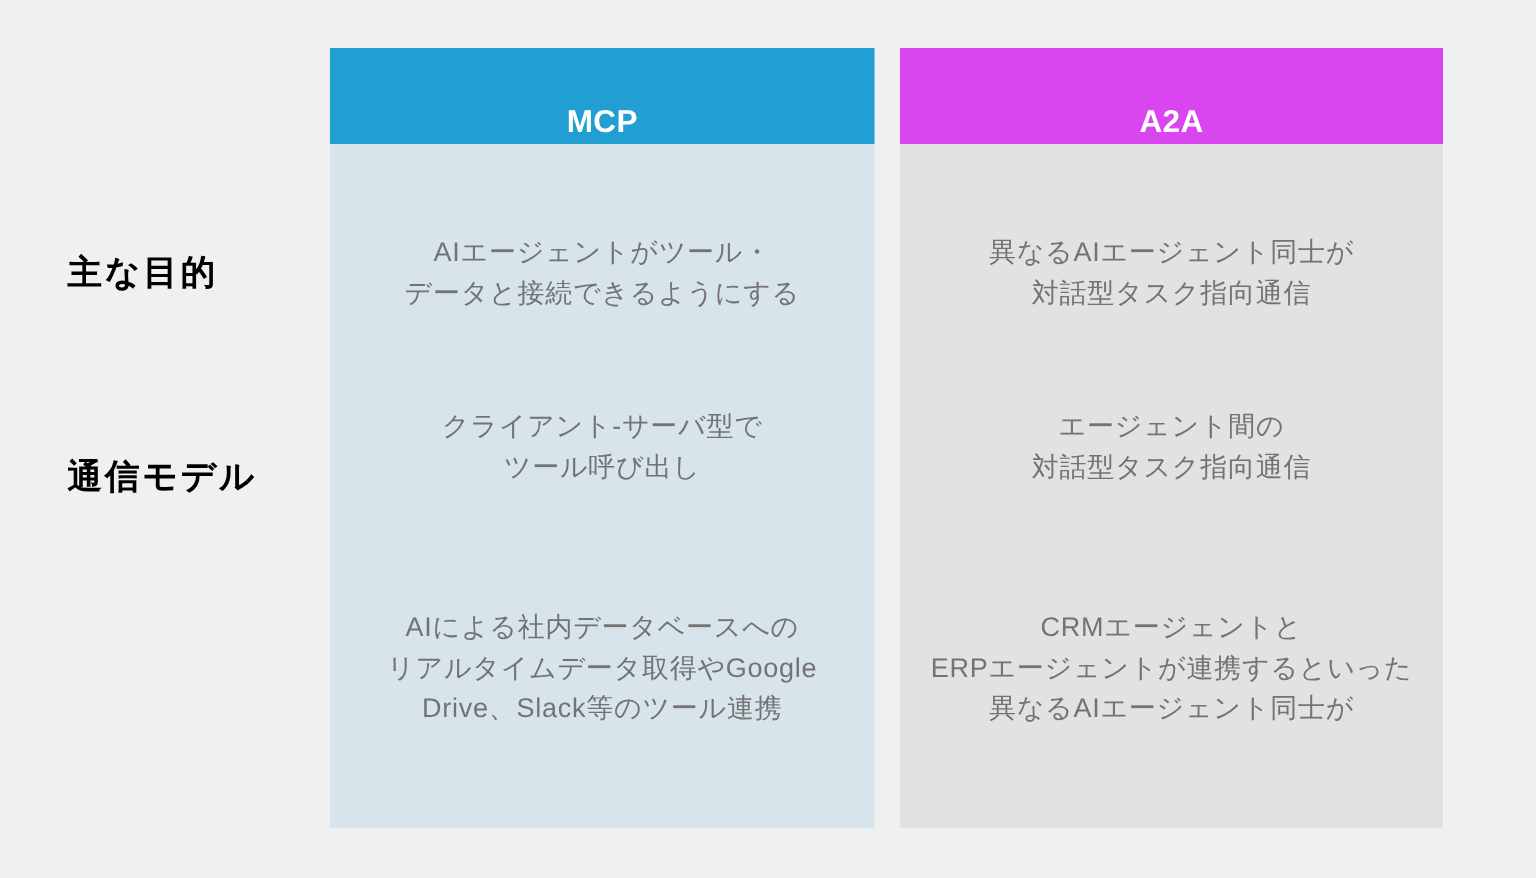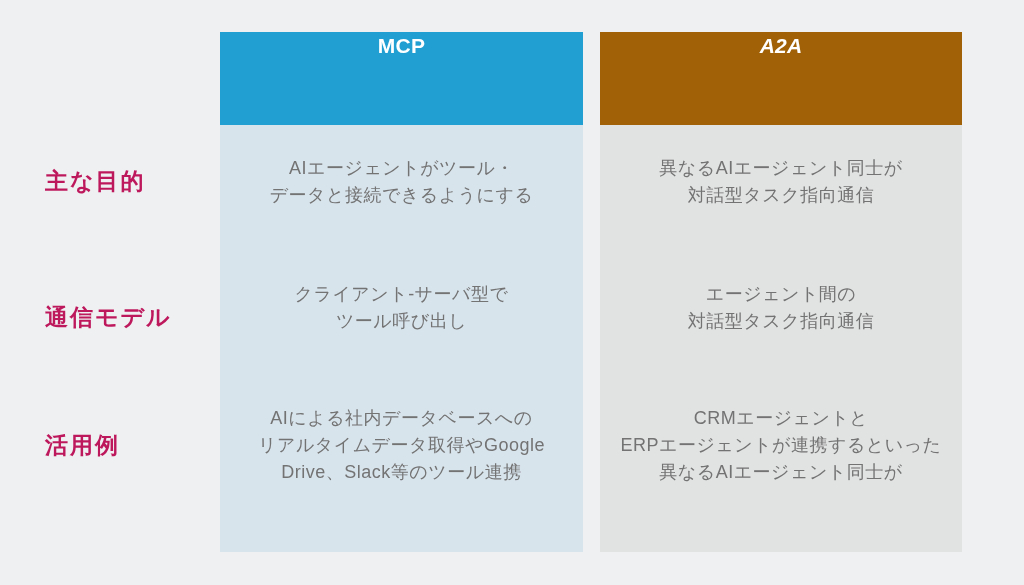--- a/index.html
+++ b/index.html
@@ -18,78 +18,77 @@
   
   .row-label {
     position: absolute;
     left: 45px;
     width: 168px;
     display: flex;
     align-items: center;
     font-size: 23px;
     font-weight: 700;
     letter-spacing: 2px;
-    color: #be185d;
+    color: #000000;
   }
   .row-label.r1 { top: 113px; height: 137px; }
   .row-label.r2 { top: 260px; height: 115px; }
   .row-label.r3 { top: 365px; height: 160px; }
 
   
   .col {
     position: absolute;
     top: 32px;
     height: 520px;
   }
   .col.mcp { left: 220px; width: 363px; background: #d8e4ec; }
   .col.a2a { left: 600px; width: 362px; background: #e1e2e2; }
 
   .col-header {
     position: absolute;
     top: 0; left: 0; right: 0;
-    height: 93px;
+    height: 64px;
     display: flex;
     flex-direction: column;
     align-items: center;
-    justify-content: space-between;
+    justify-content: flex-end;
     color: #ffffff;
     font-weight: 700;
     font-size: 21px;
     line-height: 28px;
     text-align: center;
     letter-spacing: 0.2px;
   }
   .col.mcp .col-header { background: #229fd2; }
-  .col.a2a .col-header { background: #a16207; font-style: italic; }
+  .col.a2a .col-header { background: #d946ef; }
 
   .cell {
     position: absolute;
     left: 0; right: 0;
     display: flex;
     align-items: center;
     justify-content: center;
     text-align: center;
     font-size: 18px;
     line-height: 27px;
     color: #737373;
     white-space: pre-line;
     letter-spacing: 0.5px;
   }
   .cell.r1 { top: 81px;  height: 137px; }
-  .cell.r2 { top: 218px; height: 115px; }
+  .cell.r2 { top: 208px; height: 115px; }
   .cell.r3 { top: 333px; height: 160px; }
 </style>
 </head>
 <body>
 
 <div class="canvas">
 
   <div class="row-label r1">主な目的</div>
   <div class="row-label r2">通信モデル</div>
-  <div class="row-label r3">活用例</div>
 
   <div class="col mcp">
     <div class="col-header">
       <div>MCP</div>
     </div>
     <div class="cell r1">AIエージェントがツール・
 データと接続できるようにする</div>
     <div class="cell r2">クライアント-サーバ型で
 ツール呼び出し</div>
     <div class="cell r3">AIによる社内データベースへの

